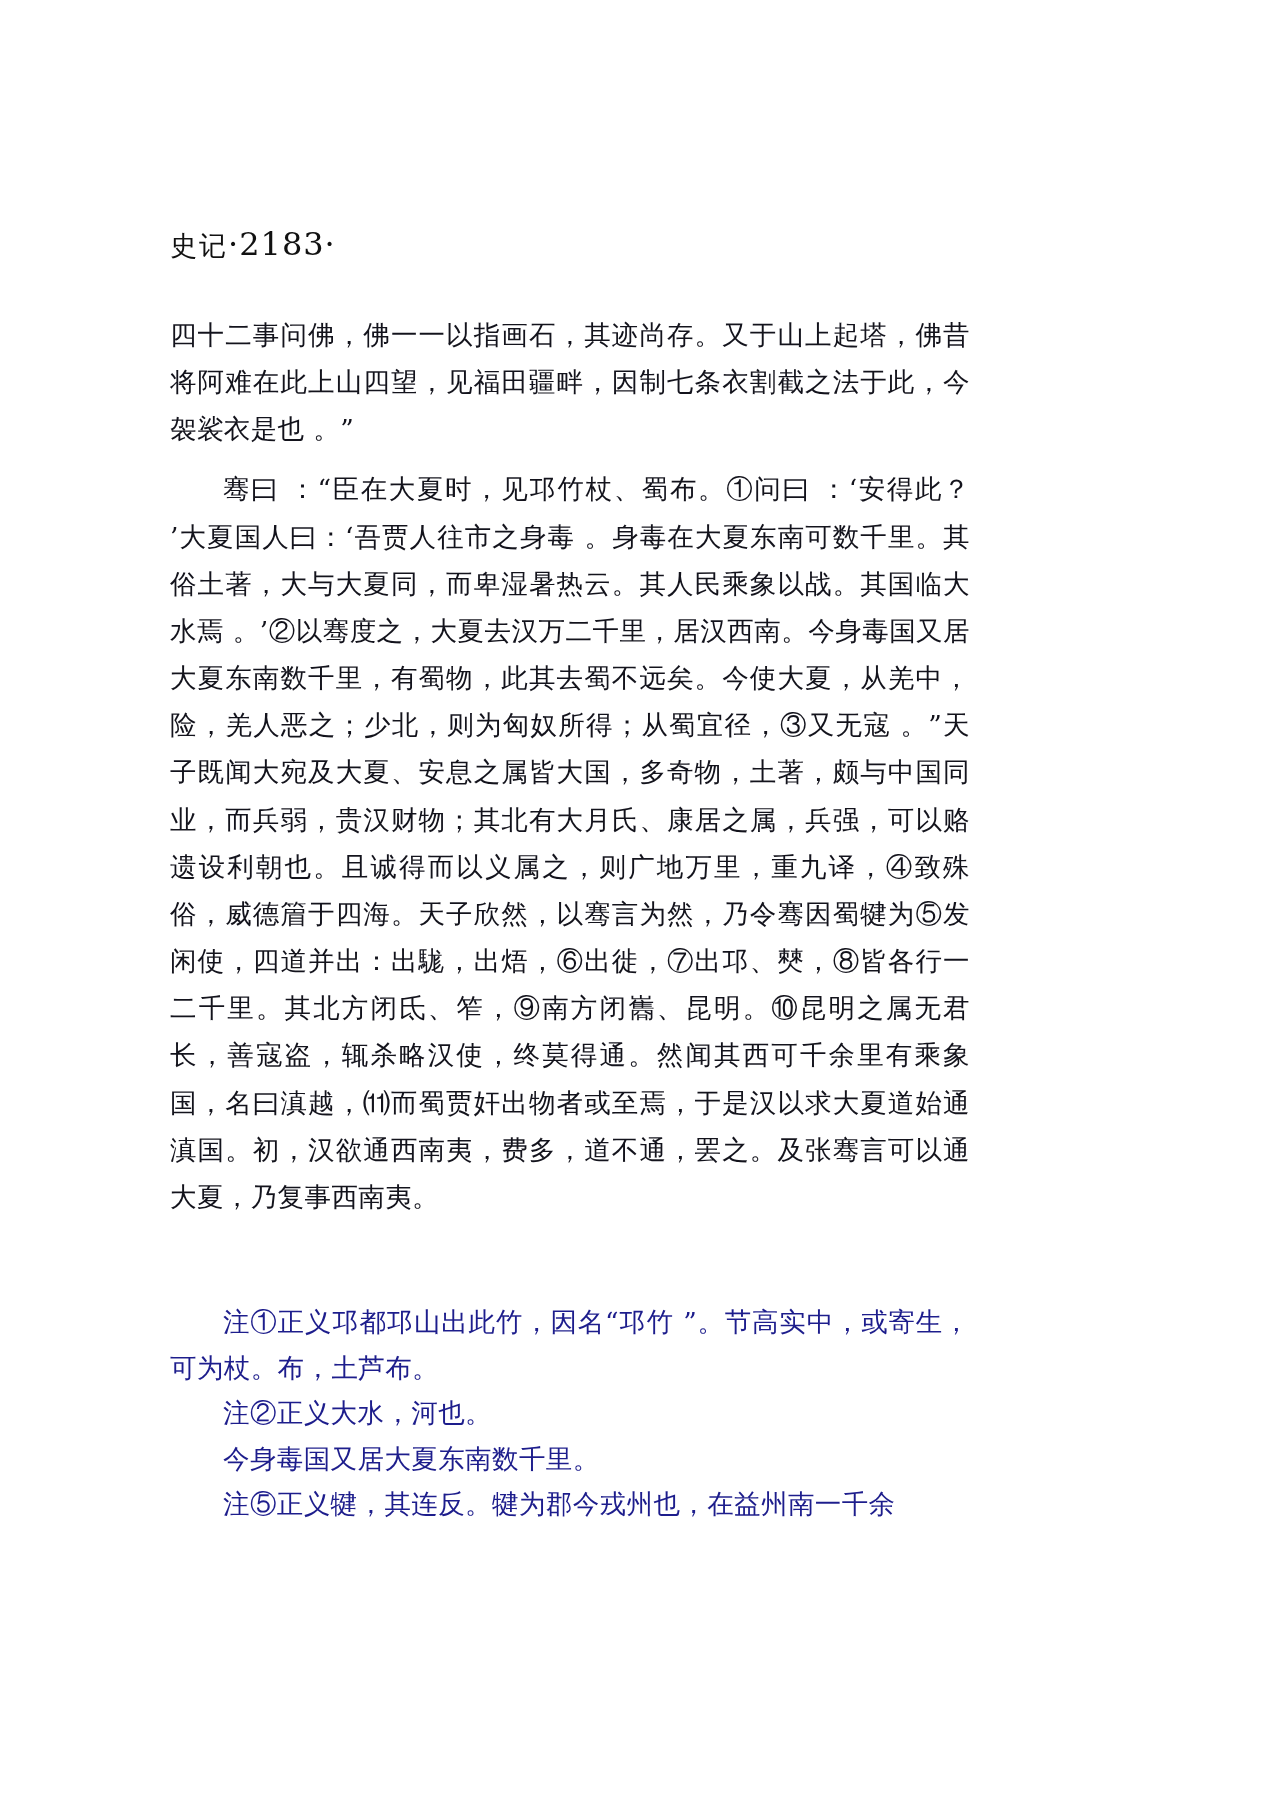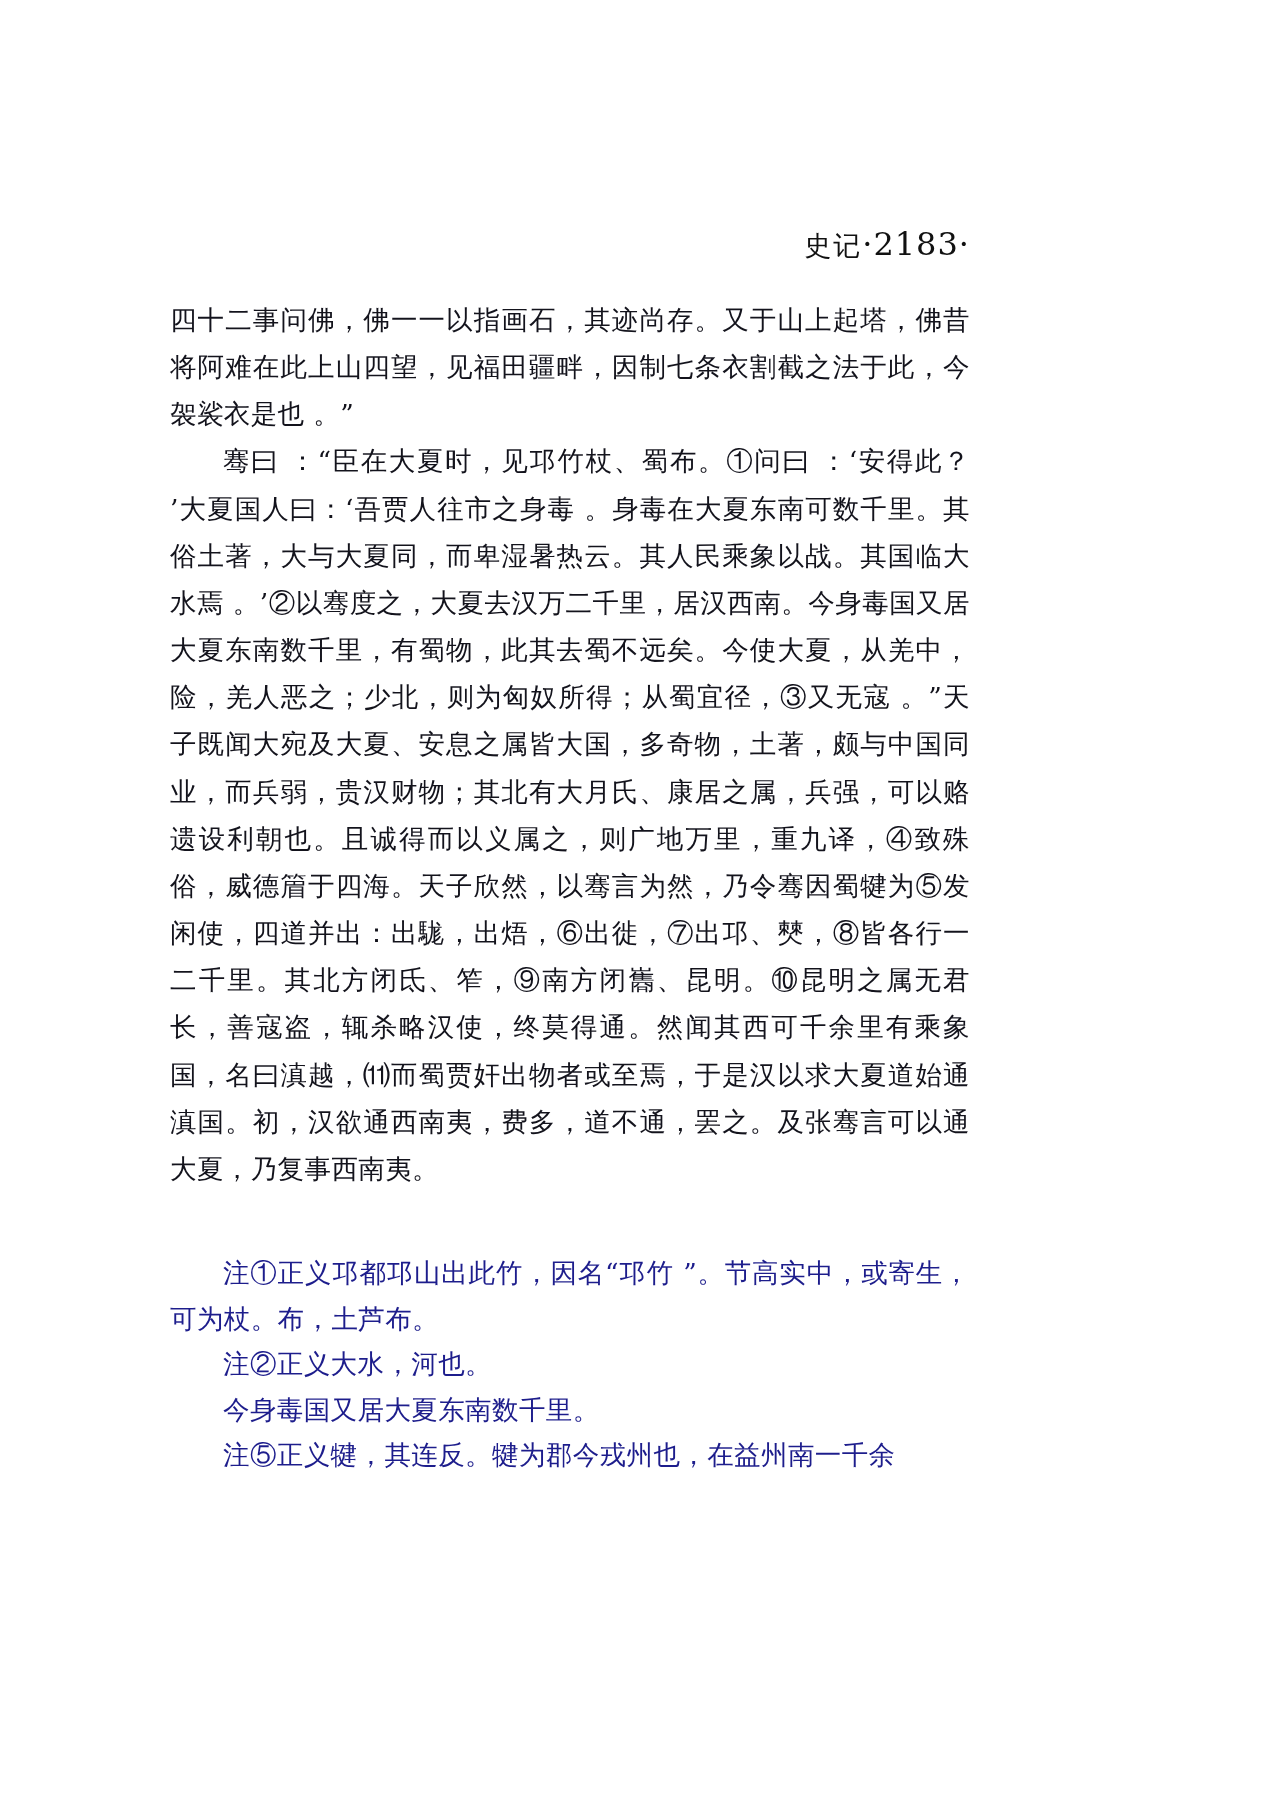--- a/index.html
+++ b/index.html
@@ -18,23 +18,23 @@
   }
   .content {
     position: absolute;
     left: 170px;
     top: 225px;
     width: 800px;
   }
   .header-row {
     display: flex;
     align-items: baseline;
-    justify-content: flex-end;
+    justify-content: flex-start;
     width: 800px;
-    margin-bottom: 32px;
+    margin-bottom: 47px;
   }
   .book-title {
     font-size: 27px;
     color: #111111;
     letter-spacing: 2px;
     font-family: "DejaVu Serif", "Liberation Serif", serif;
   }
   .page-number {
     font-size: 32px;
     color: #111111;
@@ -42,27 +42,27 @@
   }
   .body-text {
     font-size: 26.5px;
     line-height: 1.78;
     color: #13131c;
     text-align: justify;
     text-justify: inter-ideograph;
     letter-spacing: 0.4px;
   }
   .para {
-    margin: 0 0 0 0;
+    margin: 13px 0 0 0;
   }
   .para.indent {
     text-indent: 2em;
   }
   .notes {
-    margin-top: 58px;
+    margin-top: 79px;
     color: #1d1d8c;
     font-size: 26.5px;
     line-height: 1.72;
     text-align: justify;
     text-justify: inter-ideograph;
     letter-spacing: 0.4px;
   }
   .note-line {
     text-indent: 2em;
     margin: 0;

